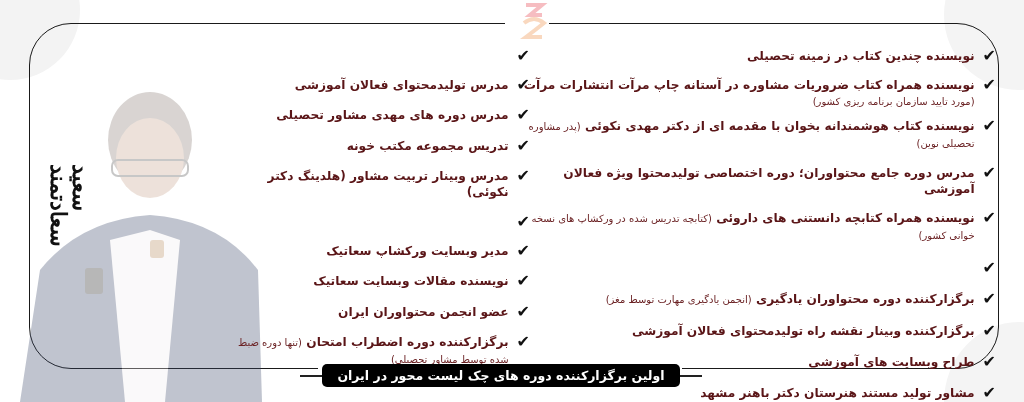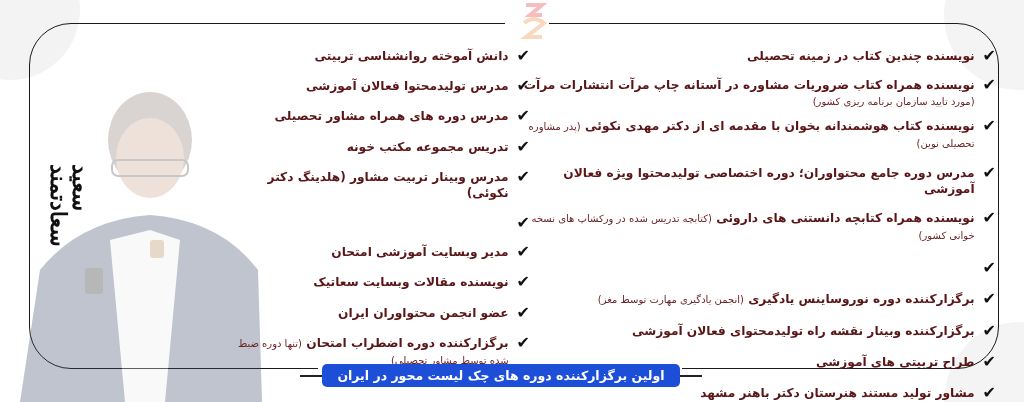--- a/index.html
+++ b/index.html
@@ -35,21 +35,21 @@
   .item {
     display: flex; align-items: flex-start; gap: 8px; color: #5a1517;
     font-weight: bold; font-size: 12.2px; line-height: 16px; margin-bottom: 13px;
   }
   .col-left .item { margin-bottom: 14.2px; }
   .check { flex: 0 0 auto; color: #111; font-size: 16px; line-height: 15px; font-weight: bold; }
   .note { font-weight: normal; font-size: 10px; color: #6b2224; }
 
   .banner {
     position: absolute; left: 322px; top: 364px; width: 358px; height: 23px;
-    background: #1d4ed8; border-radius: 5px; color: #fff; direction: rtl;
+    background: #000000; border-radius: 5px; color: #fff; direction: rtl;
     font-size: 12.5px; font-weight: bold; text-align: center; line-height: 23px;
   }
   .banner-line-l { position: absolute; left: 300px; top: 375px; width: 22px; height: 2px; background: #222; }
   .banner-line-r { position: absolute; left: 680px; top: 375px; width: 22px; height: 2px; background: #222; }
 </style>
 </head>
 <body>
 
 <div class="corner-shade-tl"></div>
 <div class="corner-shade-tr"></div>
@@ -95,63 +95,62 @@
   </div>
   <div class="item" style="margin-bottom:16px">
     <span class="check">✔</span>
     <span><span>نویسنده همراه کتابچه دانستنی های داروئی</span> <span class="note">(کتابچه تدریس شده در ورکشاپ های نسخه خوانی کشور)</span></span>
   </div>
   <div class="item" style="margin-bottom:16px">
     <span class="check">✔</span>
   </div>
   <div class="item" style="margin-bottom:15px">
     <span class="check">✔</span>
-    <span><span>برگزارکننده دوره نوروساینس یادگیری</span> <span class="note">(انجمن یادگیری مهارت توسط مغز)</span></span>
+    <span><span>برگزارکننده دوره محتواوران یادگیری</span> <span class="note">(انجمن یادگیری مهارت توسط مغز)</span></span>
   </div>
   <div class="item" style="margin-bottom:15px">
     <span class="check">✔</span>
     <span><span>برگزارکننده وبینار نقشه راه تولیدمحتوای فعالان آموزشی</span></span>
   </div>
   <div class="item" style="margin-bottom:15px">
     <span class="check">✔</span>
-    <span><span>طراح تربیتی های آموزشی</span></span>
+    <span><span>طراح وبسایت های آموزشی</span></span>
   </div>
   <div class="item">
     <span class="check">✔</span>
     <span><span>مشاور تولید مستند هنرستان دکتر باهنر مشهد</span></span>
   </div>
 </div>
 
 <div class="col col-left">
   <div class="item">
     <span class="check">✔</span>
-    <span>دانش آموخته روانشناسی تربیتی</span>
   </div>
   <div class="item">
     <span class="check">✔</span>
-    <span>مدرس تولیدمحتوا فعالان آموزشی</span>
+    <span>مدرس تولیدمحتوای فعالان آموزشی</span>
   </div>
   <div class="item">
     <span class="check">✔</span>
-    <span>مدرس دوره های همراه مشاور تحصیلی</span>
+    <span>مدرس دوره های مهدی مشاور تحصیلی</span>
   </div>
   <div class="item">
     <span class="check">✔</span>
     <span>تدریس مجموعه مکتب خونه</span>
   </div>
   <div class="item">
     <span class="check">✔</span>
     <span>مدرس وبینار تربیت مشاور (هلدینگ دکتر نکوئی)</span>
   </div>
   <div class="item">
     <span class="check">✔</span>
   </div>
   <div class="item">
     <span class="check">✔</span>
-    <span>مدیر وبسایت آموزشی امتحان</span>
+    <span>مدیر وبسایت ورکشاپ سعاتیک</span>
   </div>
   <div class="item">
     <span class="check">✔</span>
     <span>نویسنده مقالات وبسایت سعاتیک</span>
   </div>
   <div class="item">
     <span class="check">✔</span>
     <span>عضو انجمن محتواوران ایران</span>
   </div>
   <div class="item">

